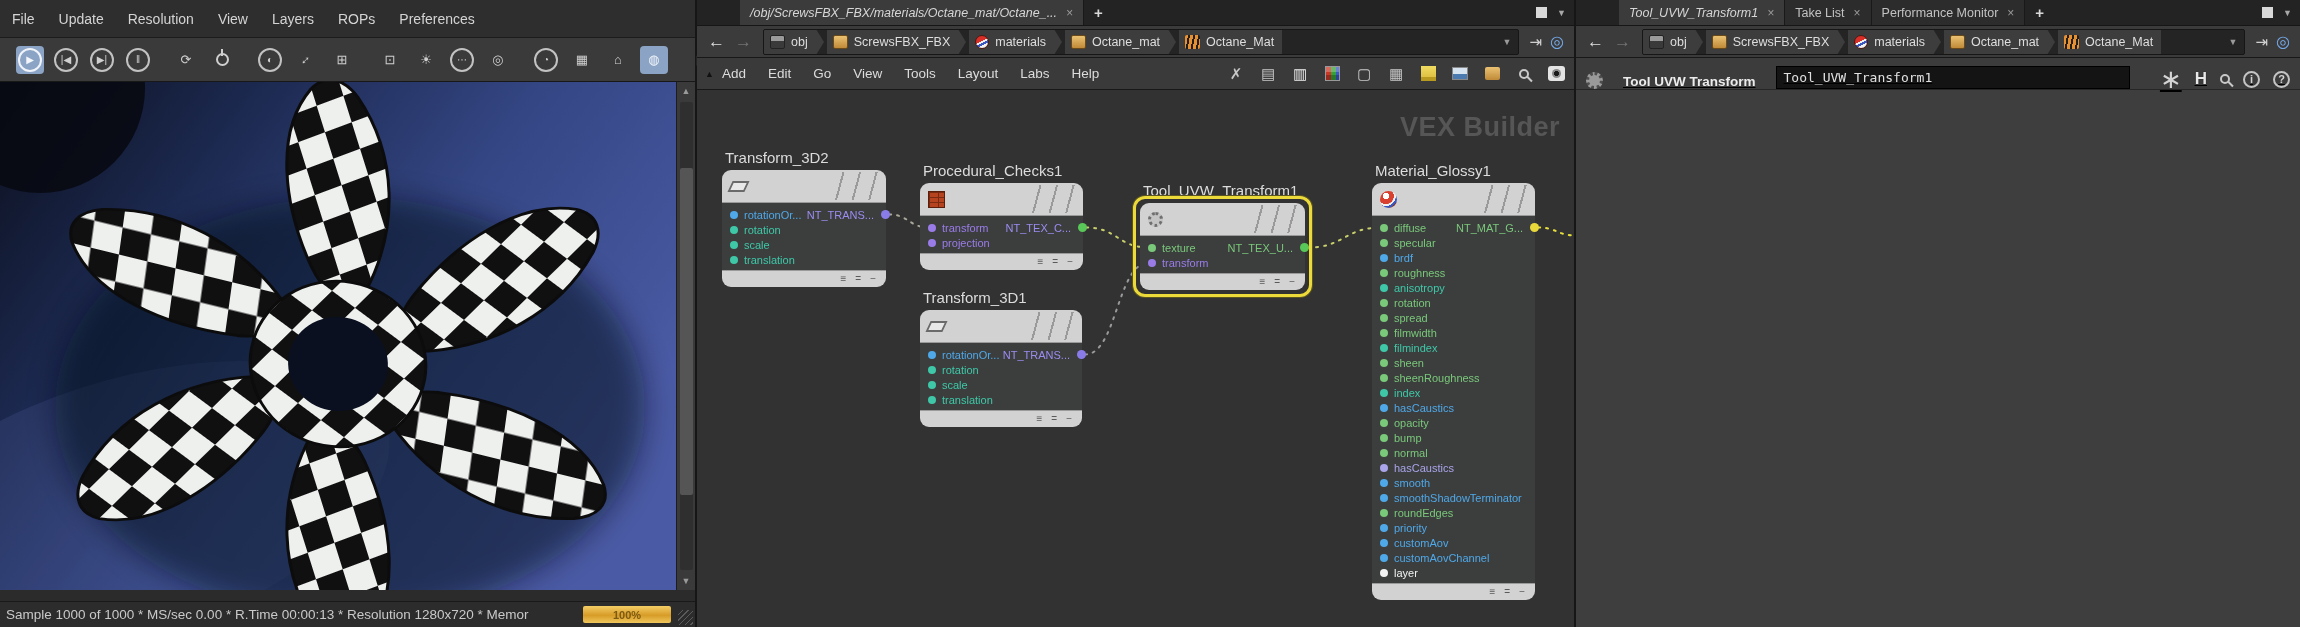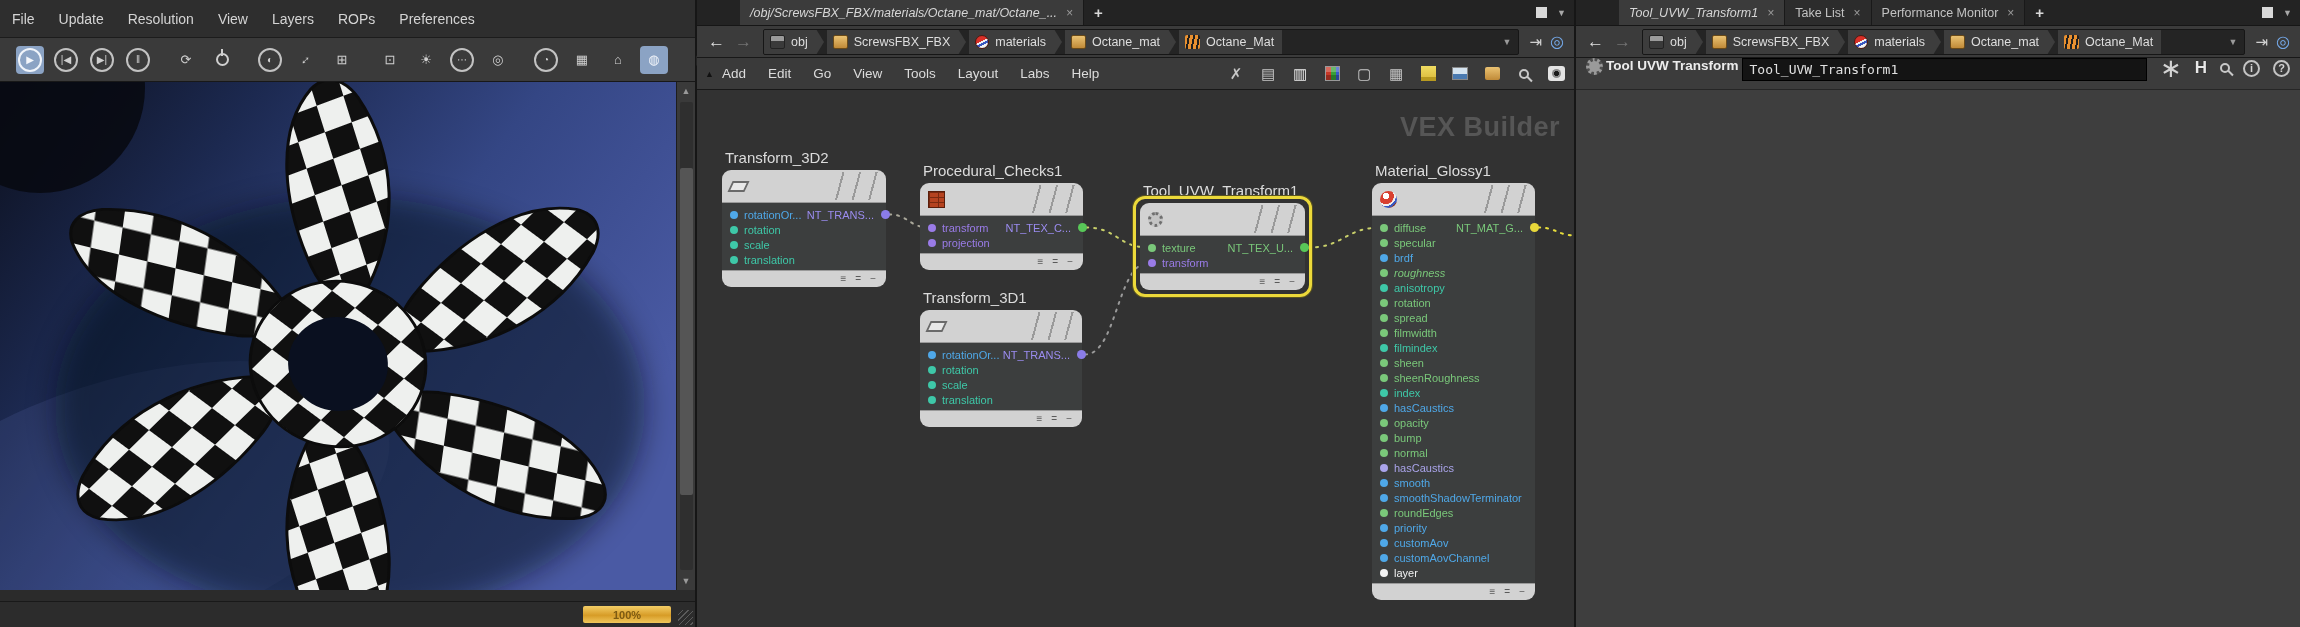--- a/index.html
+++ b/index.html
@@ -108,21 +108,21 @@
   .nicon { margin-right:6px; }
   .nicon-transform { width:17px; height:11px; border:2px solid #6a6a6a; background:#e8e8e8; transform:skewX(-25deg); }
   .nicon-checks { width:17px; height:17px; background:#b5431f;
       background-image:linear-gradient(#7a2a10 1px, transparent 1px), linear-gradient(90deg,#7a2a10 1px, transparent 1px);
       background-size:9px 5px; border:1px solid #5a1e0a; }
   .nicon-gear { width:15px; height:15px; border:3px dotted #6f6f6f; border-radius:50%; background:#c4c4c4; }
   .nicon-ball { width:17px; height:17px; border-radius:50%;
       background:radial-gradient(circle at 35% 30%, #ffffff 0 19%, #d84030 20% 48%, #f0f0f0 49% 60%, #3858c0 61% 73%, #8a2a1a 74%); }
 
   
-  .paramhdr { height:32px; background:#3c3c3c; display:flex; align-items:flex-start; gap:3px; padding:0 10px; border-bottom:1px solid #262626; }
+  .paramhdr { height:32px; background:#3c3c3c; display:flex; align-items:flex-end; gap:20px; padding:0 10px; border-bottom:1px solid #262626;text-decoration:underline; }
   .icn-gear { width:17px; height:17px; border-radius:50%; background:#9a9a9a; border:3px dotted #4e4e4e; }
   .paramtype { font-size:13.5px; font-weight:bold; color:#ececec; white-space:nowrap; }
   .pname-field { flex:1; height:23px; background:#141414; border:1px solid #000; color:#e0e0e0;
        font-family:"DejaVu Sans Mono", monospace; font-size:13px; display:flex; align-items:center; padding:0 7px; }
   .ph-icons { display:flex; align-items:center; gap:13px; padding-left:10px; }
   .ph-icons .phbtn { color:#d4d4d4; display:flex; align-items:center; justify-content:center; }
   .phbtn.star { font-size:26px; line-height:0; }
   .phbtn.hlogo { font-size:17px; font-weight:bold; color:#e8e8e8; text-shadow:0 0 1px #000; }
   .circbtn { width:17px; height:17px; border:2px solid #c4c4c4; border-radius:50%; font-size:11px; font-weight:bold; }
   .parambody { height:537px; background:#3e3e3e; }
@@ -258,20 +258,21 @@
         <div class="vp-arrow">▲</div>
         <div class="vp-track">
           <div class="vp-thumb"></div>
         </div>
         <div class="vp-arrow">▼</div>
       </div>
     </div>
     <div class="below-vp"></div>
 
     <div class="statusbar">
+      <div class="status-text">Sample 1000 of 1000 * MS/sec 0.00 * R.Time 00:00:13 * Resolution 1280x720 * Memor</div>
       <div class="progress">
         <span>100%</span>
       </div>
       <div class="grip"></div>
     </div>
   </div>
 
   <div class="panel panel-mid">
     <div class="tabbar">
       <div class="tab active italic">
@@ -500,21 +501,21 @@
               <div class="nrow">
                 <span class="ndot" style="background: rgb(122, 200, 122);"></span>
                 <span class="nlabel" style="color: rgb(122, 200, 122);">specular</span>
               </div>
               <div class="nrow">
                 <span class="ndot" style="background: rgb(79, 168, 232);"></span>
                 <span class="nlabel" style="color: rgb(79, 168, 232);">brdf</span>
               </div>
               <div class="nrow">
                 <span class="ndot" style="background: rgb(122, 200, 122);"></span>
-                <span class="nlabel" style="color: rgb(122, 200, 122); font-style: italic;">roughness</span>
+                <span class="nlabel" style="color: rgb(122, 200, 122);">roughness</span>
               </div>
               <div class="nrow">
                 <span class="ndot" style="background: rgb(62, 200, 168);"></span>
                 <span class="nlabel" style="color: rgb(62, 200, 168);">anisotropy</span>
               </div>
               <div class="nrow">
                 <span class="ndot" style="background: rgb(122, 200, 122);"></span>
                 <span class="nlabel" style="color: rgb(122, 200, 122);">rotation</span>
               </div>
               <div class="nrow">

